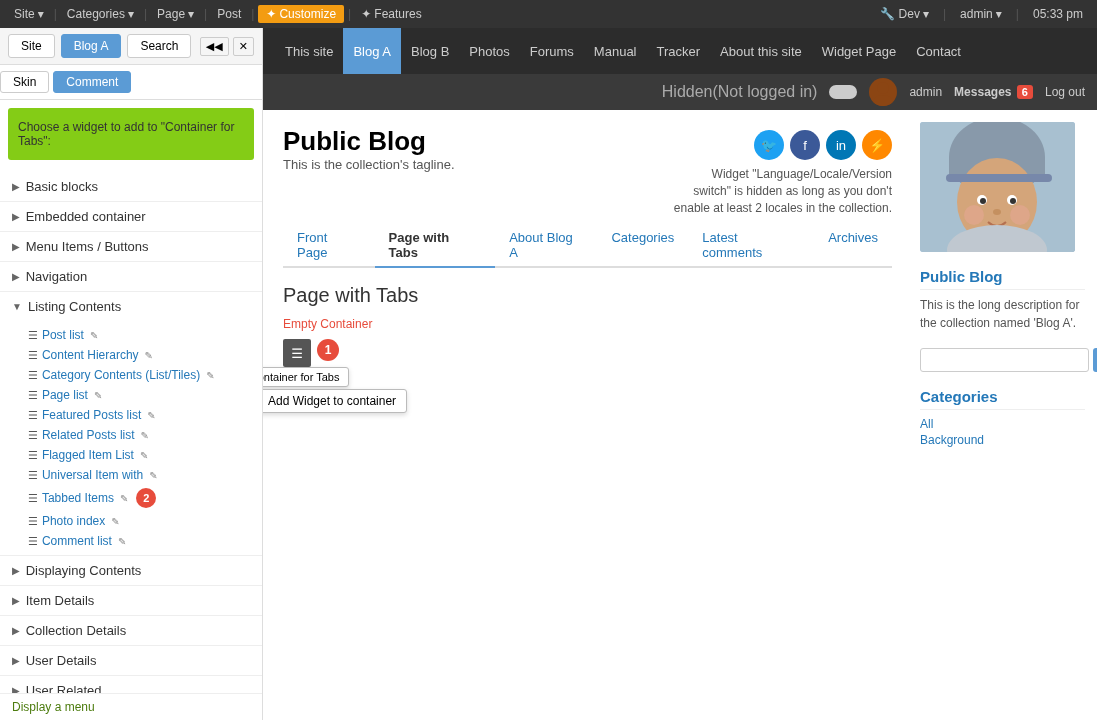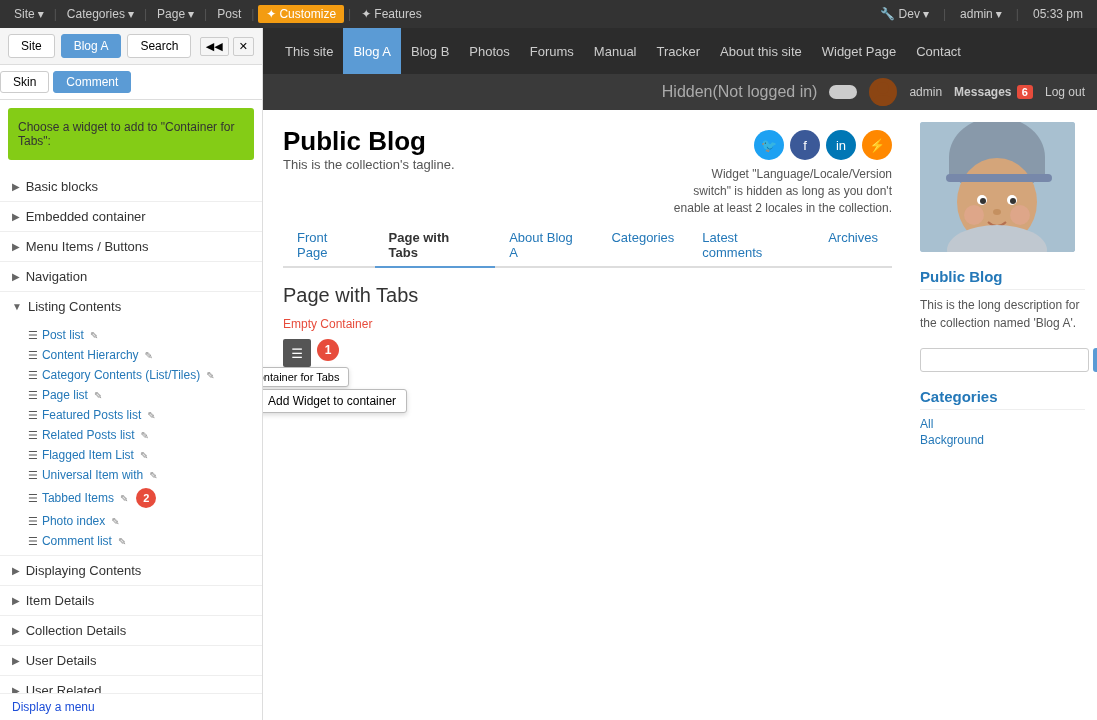--- a/index.html
+++ b/index.html
@@ -162,21 +162,21 @@
       align-items: center;
       justify-content: center;
       font-size: 11px;
       font-weight: bold;
       margin-left: 4px;
     }
 
     .display-menu-label {
       padding: 6px 12px;
       font-size: 12px;
-      color: #1d4ed8;
+      color: #4d7c0f;
       border-top: 1px solid #eee;
     }
 
     
     .content-area {
       flex: 1;
       overflow: hidden;
       display: flex;
       flex-direction: column;
     }

